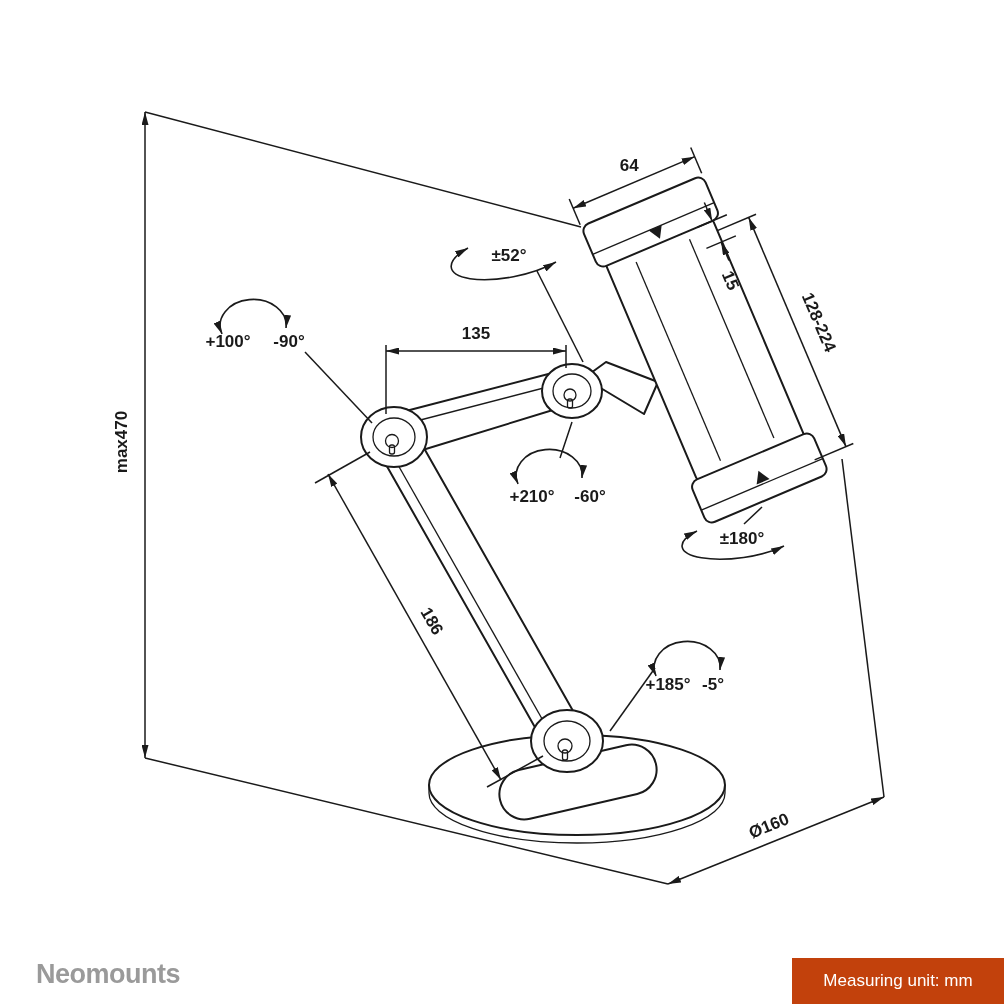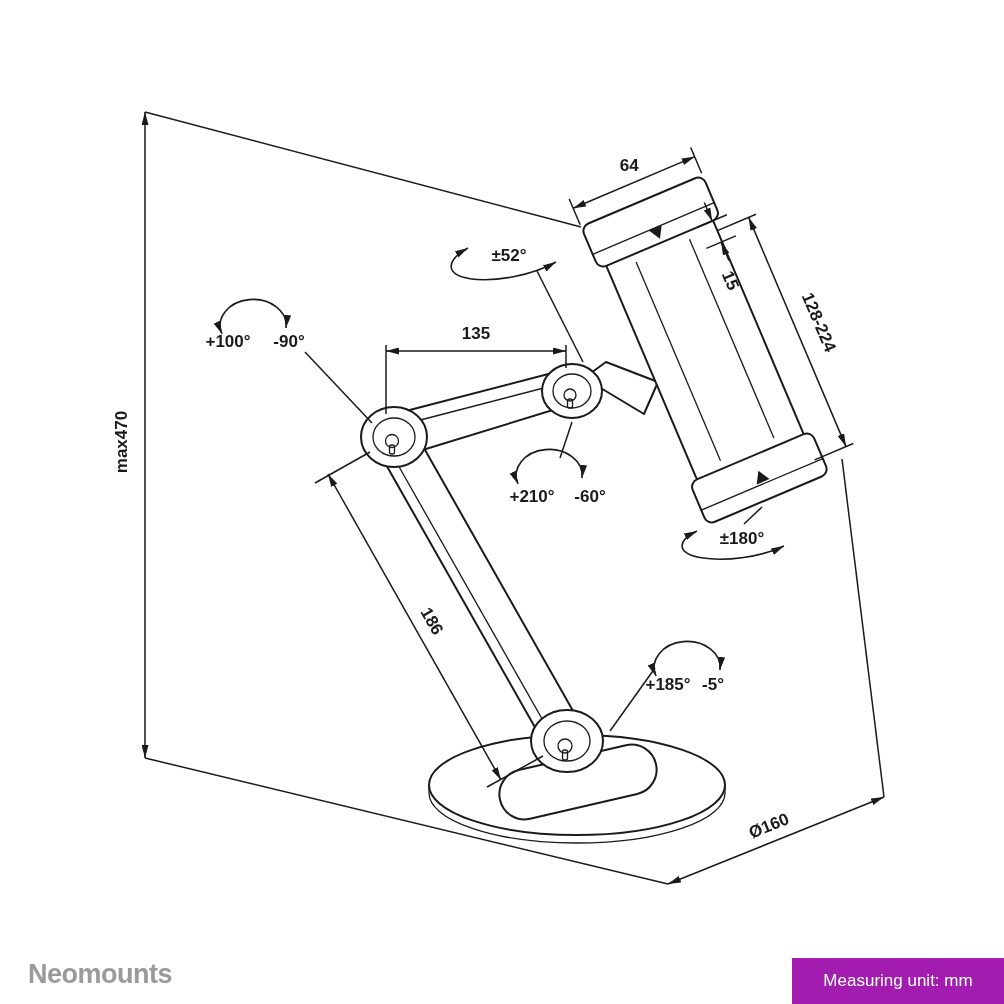--- a/index.html
+++ b/index.html
@@ -9,23 +9,23 @@
   svg text{font-family:"Liberation Sans",sans-serif;font-size:17px;font-weight:600;fill:#1a1a1a;}
   .construction{stroke:#1a1a1a;stroke-width:1.5;fill:none;}
   .dimline{stroke:#1a1a1a;stroke-width:1.5;fill:none;
            marker-start:url(#arrS);marker-end:url(#arrE);}
   .arrowonly{stroke:#1a1a1a;stroke-width:1.5;fill:none;marker-end:url(#arrE);}
   .arc{stroke:#1a1a1a;stroke-width:1.6;fill:none;
        marker-start:url(#arrS);marker-end:url(#arrE);}
   .part{fill:#ffffff;stroke:#1a1a1a;stroke-width:2;stroke-linejoin:round;}
   .detail{fill:none;stroke:#1a1a1a;stroke-width:1.3;}
   .mark{fill:#1a1a1a;stroke:none;}
-  .brand{position:absolute;left:28px;bottom:14px;color:#9a9a9a;font-size:27px;
+  .brand{position:absolute;left:36px;bottom:14px;color:#9a9a9a;font-size:27px;
          font-weight:600;letter-spacing:-0.5px;}
-  .note{position:absolute;right:0;bottom:0;width:212px;height:46px;background:#a21caf;
+  .note{position:absolute;right:0;bottom:0;width:212px;height:46px;background:#c2410c;
         color:#ffffff;display:flex;align-items:center;justify-content:center;
         font-size:17px;font-weight:400;}
 </style>
 </head>
 <body>
 
 <div class="stage">
 
 <svg width="1004" height="1004" viewBox="0 0 1004 1004">
   <defs>

